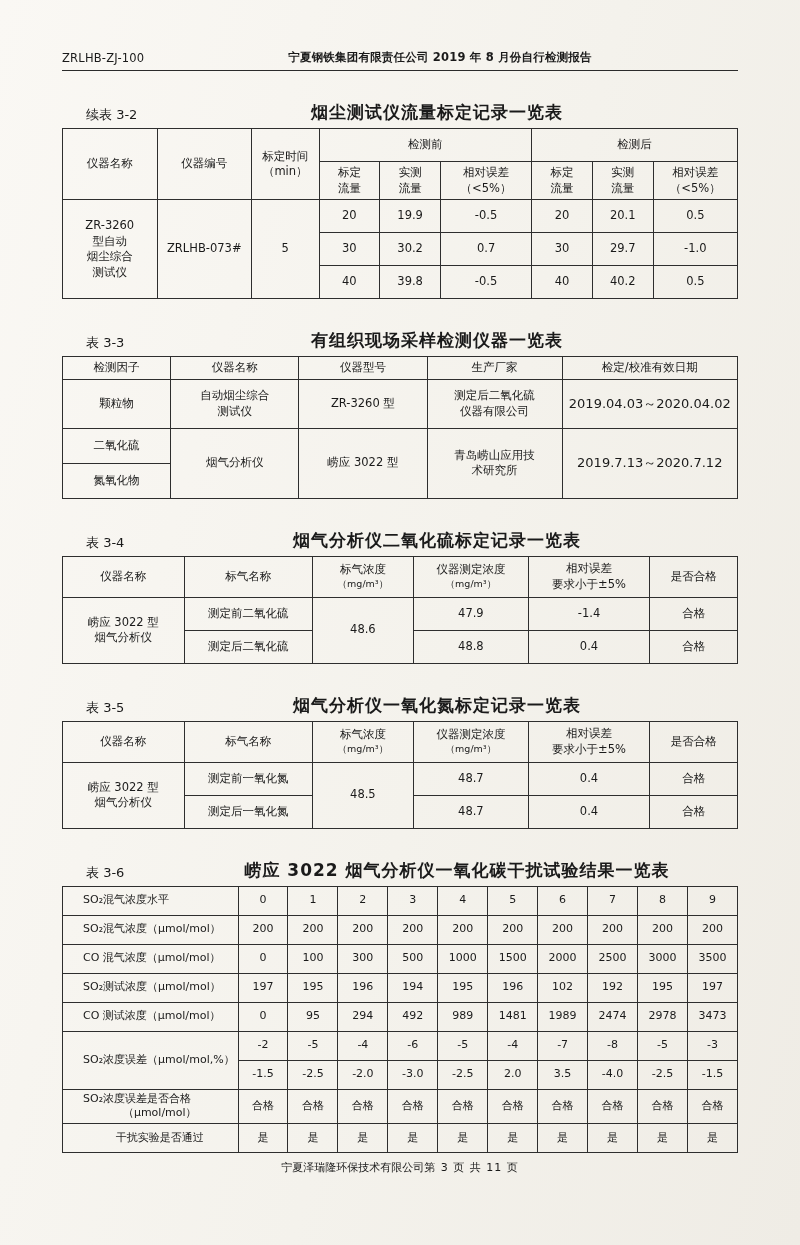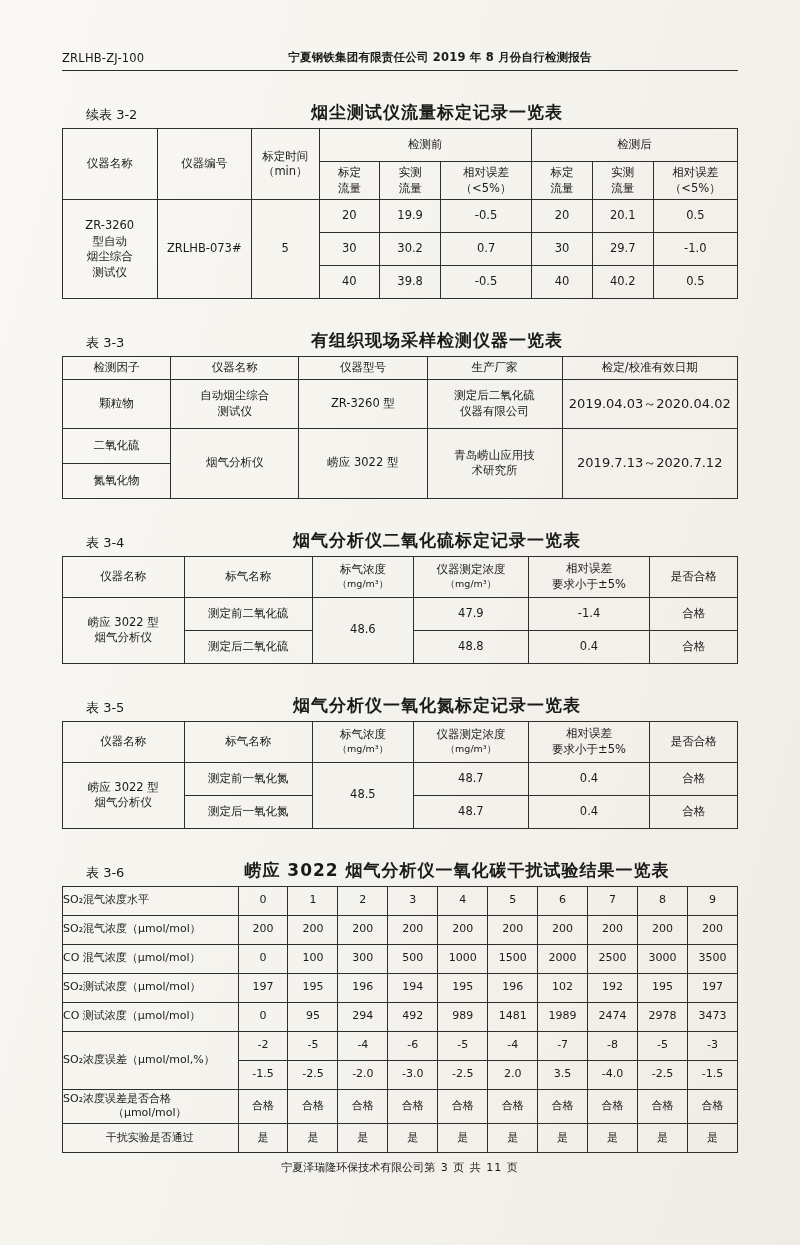--- a/index.html
+++ b/index.html
@@ -50,21 +50,21 @@
     vertical-align:middle;
     padding:3px 2px;
     font-weight:normal;
     line-height:1.35;
   }
   .t32 td, .t32 th { height:26px; }
   .sub { font-size:9.5px; }
   .small { font-size:13px; }
   .nowrap { white-space:nowrap; }
   .t36 td { font-size:11px; padding:2px 1px; height:24px; }
-  .t36 .rowhead { text-align:left; padding-left:0; }
+  .t36 .rowhead { text-align:left; padding-left:20px; }
   .footer {
     position:absolute;
     left:62px; top:1160px; width:676px;
     display:flex; justify-content:center;
     font-size:11px;
     border-top:0;
   }
   .footer .right { letter-spacing:1px; }
 </style>
 </head>

